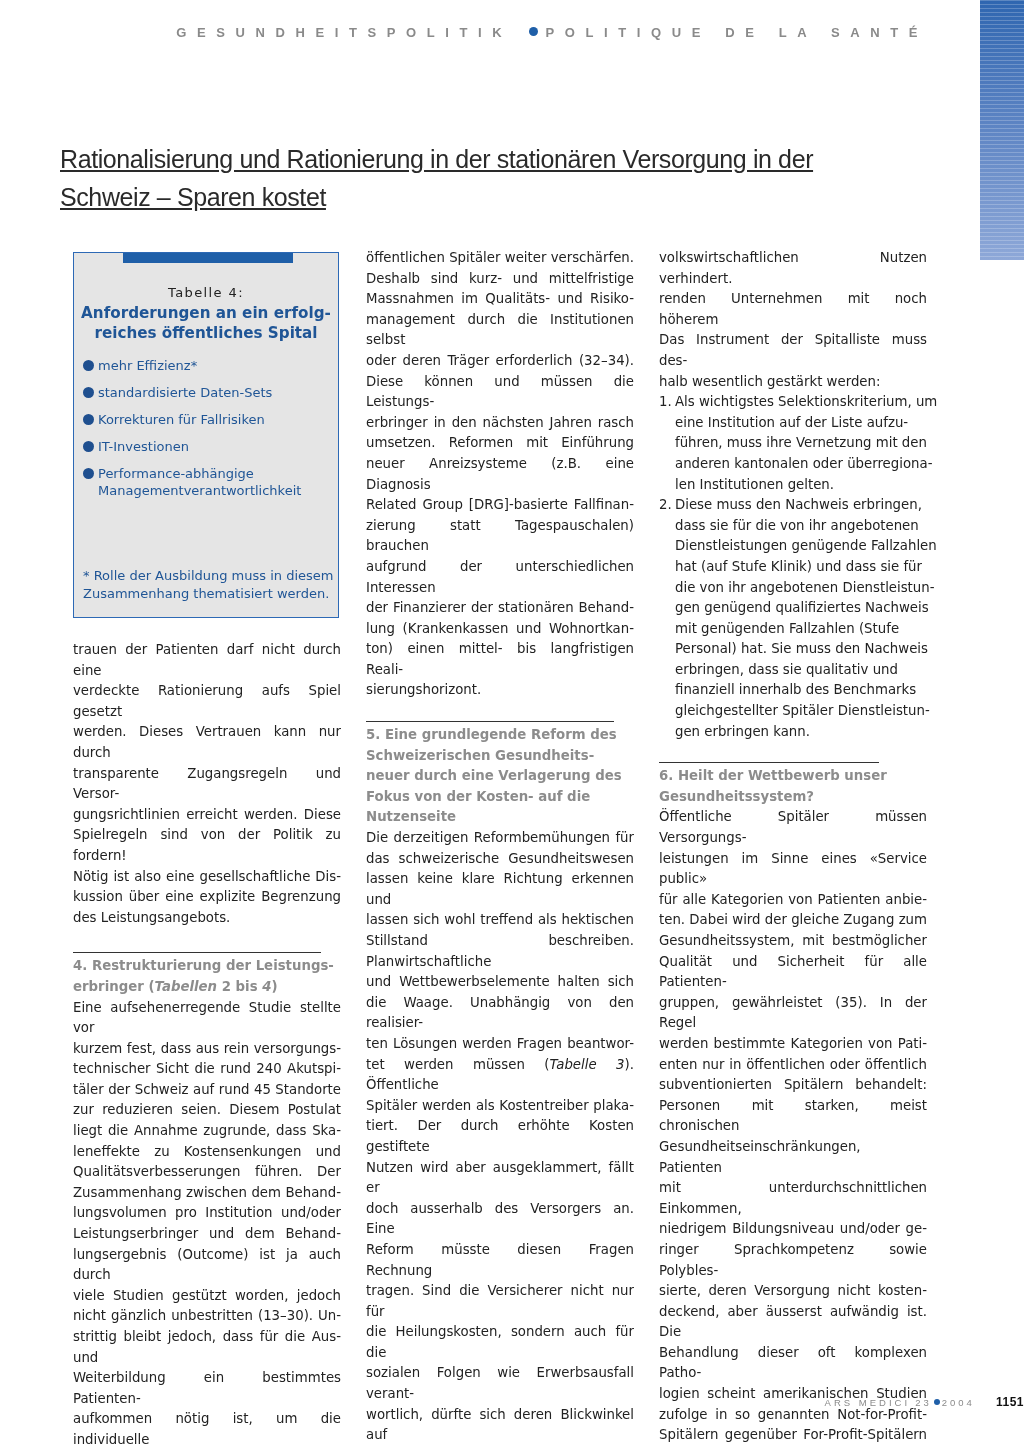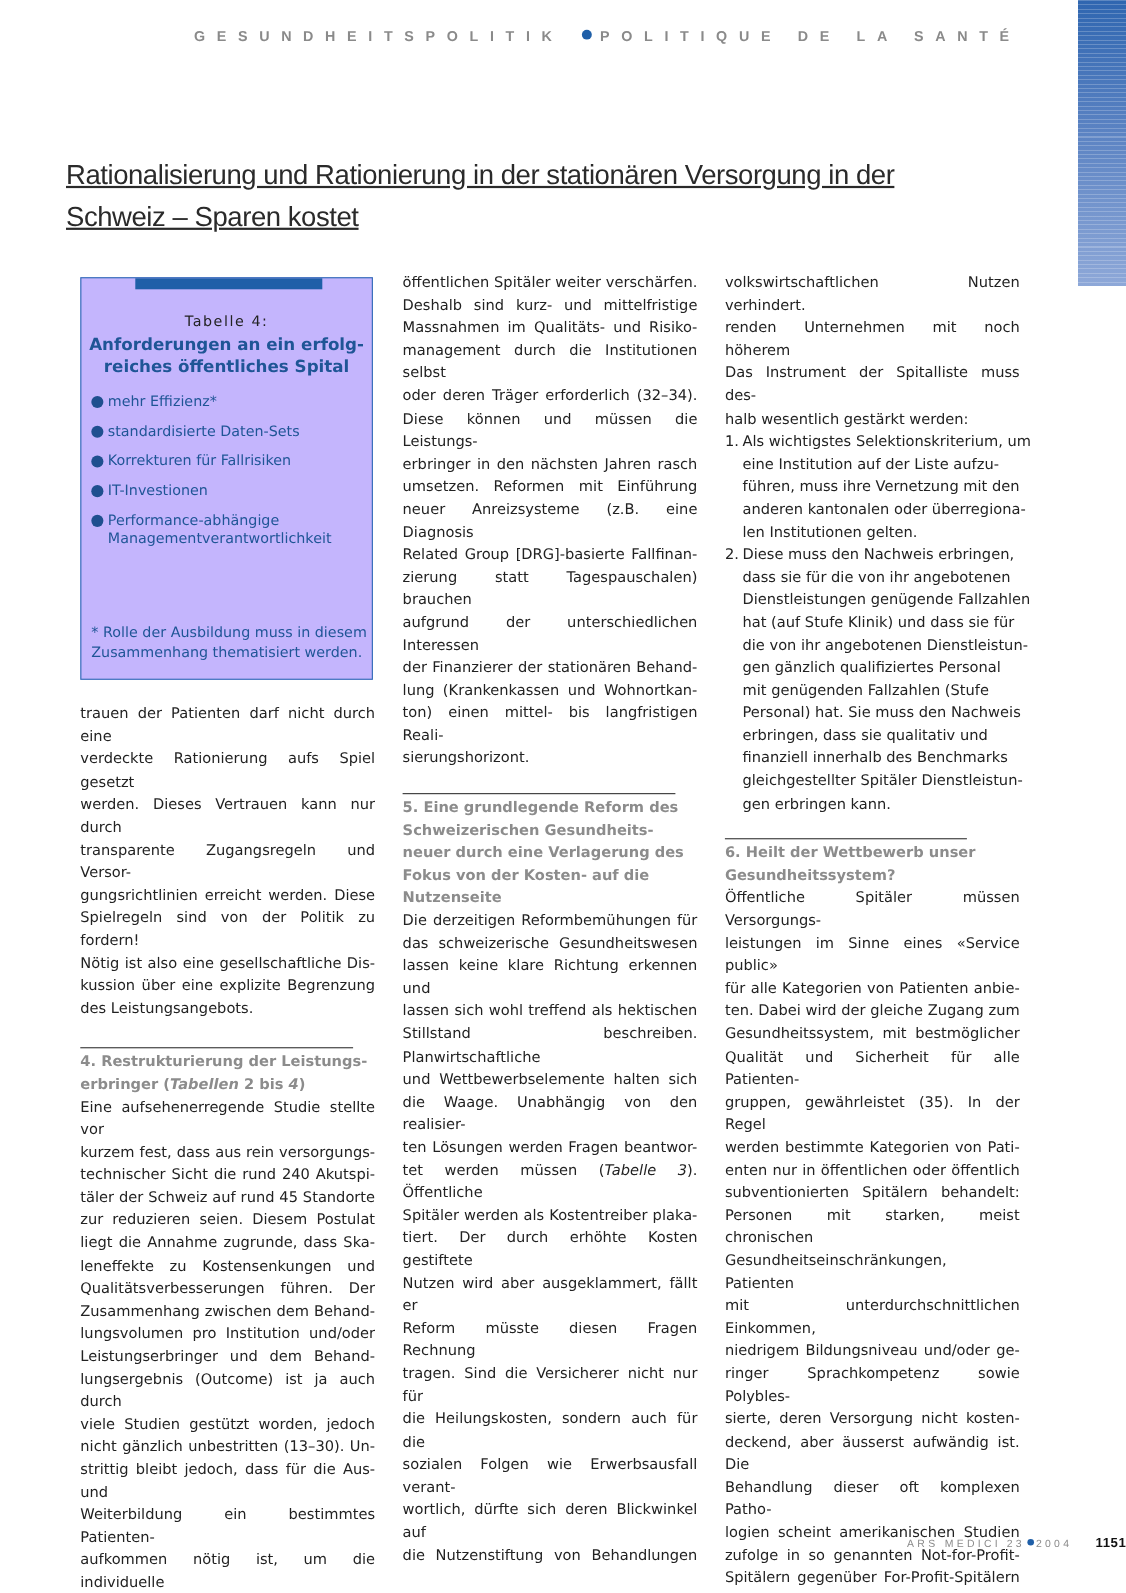--- a/index.html
+++ b/index.html
@@ -26,21 +26,21 @@
   .col p.j { text-align:justify; text-align-last:justify; white-space:normal; }
   .col1 { left:73px; width:268px; }
   .col2 { left:366px; width:268px; top:248px; }
   .col3 { left:659px; width:268px; top:248px; }
 
   .rule { height:0; border-top:1.3px solid #333; width:248px; margin:0 0 3px 0; }
   .head { font-weight:bold; color:#8c8c8c; font-size:13.3px; line-height:20.6px; white-space:nowrap; }
   .head i { font-style:italic; }
 
   .tablebox { position:absolute; left:73px; top:252px; width:266px; height:366px;
-    background:#c4b5fd; border:1.3px solid #2d69b5; box-sizing:border-box; color:#1f5596; }
+    background:#e5e5e5; border:1.3px solid #2d69b5; box-sizing:border-box; color:#1f5596; }
   .tablebox .topbar { position:absolute; left:49px; top:0; width:170px; height:10px; background:#1f5fa8; }
   .tablebox .cap { position:absolute; top:32px; left:0; width:100%; text-align:center;
     font-size:13px; letter-spacing:1.4px; color:#222; }
   .tablebox .ttl { position:absolute; top:50px; left:0; width:100%; text-align:center;
     font-weight:bold; font-size:15.2px; line-height:20px; color:#1f5596; }
   .tablebox ul { list-style:none; margin:0; padding:0; position:absolute; left:9px; top:104px; width:250px; }
   .tablebox li { position:relative; padding-left:15px; font-size:13px; line-height:17px; margin-bottom:10px; color:#1f5596; }
   .tablebox li .bul { position:absolute; left:0; top:3px; width:11px; height:11px; border-radius:50%; background:#1f4f8f; }
   .tablebox .note { position:absolute; left:9px; top:314px; width:252px; font-size:13px; line-height:18px; color:#1f5596; }
 
@@ -174,20 +174,21 @@
     <p class="j">lassen keine klare Richtung erkennen und</p>
     <p class="j">lassen sich wohl treffend als hektischen</p>
     <p class="j">Stillstand beschreiben. Planwirtschaftliche</p>
     <p class="j">und Wettbewerbselemente halten sich</p>
     <p class="j">die Waage. Unabhängig von den realisier-</p>
     <p class="j">ten Lösungen werden Fragen beantwor-</p>
     <p class="j"><span>tet werden müssen (</span><i>Tabelle 3</i><span>). Öffentliche</span></p>
     <p class="j">Spitäler werden als Kostentreiber plaka-</p>
     <p class="j">tiert. Der durch erhöhte Kosten gestiftete</p>
     <p class="j">Nutzen wird aber ausgeklammert, fällt er</p>
+    <p class="j">doch ausserhalb des Versorgers an. Eine</p>
     <p class="j">Reform müsste diesen Fragen Rechnung</p>
     <p class="j">tragen. Sind die Versicherer nicht nur für</p>
     <p class="j">die Heilungskosten, sondern auch für die</p>
     <p class="j">sozialen Folgen wie Erwerbsausfall verant-</p>
     <p class="j">wortlich, dürfte sich deren Blickwinkel auf</p>
     <p class="j">die Nutzenstiftung von Behandlungen</p>
 
   </div>
 </div>
 
@@ -206,21 +207,21 @@
     <p>anderen kantonalen oder überregiona-</p>
     <p>len Institutionen gelten.</p>
   </div>
   <div class="list-item">
     <span class="num">2.</span>
     <p>Diese muss den Nachweis erbringen,</p>
     <p>dass sie für die von ihr angebotenen</p>
     <p>Dienstleistungen genügende Fallzahlen</p>
     <p>hat (auf Stufe Klinik) und dass sie für</p>
     <p>die von ihr angebotenen Dienstleistun-</p>
-    <p>gen gänzlich qualifiziertes Personal</p>
+    <p>gen genügend qualifiziertes Nachweis</p>
     <p>mit genügenden Fallzahlen (Stufe</p>
     <p>Personal) hat. Sie muss den Nachweis</p>
     <p>erbringen, dass sie qualitativ und</p>
     <p>finanziell innerhalb des Benchmarks</p>
     <p>gleichgestellter Spitäler Dienstleistun-</p>
     <p>gen erbringen kann.</p>
   </div>
   <div style="height:20px"></div>
   <div class="rule" style="width:220px"></div>
   <div class="head">

